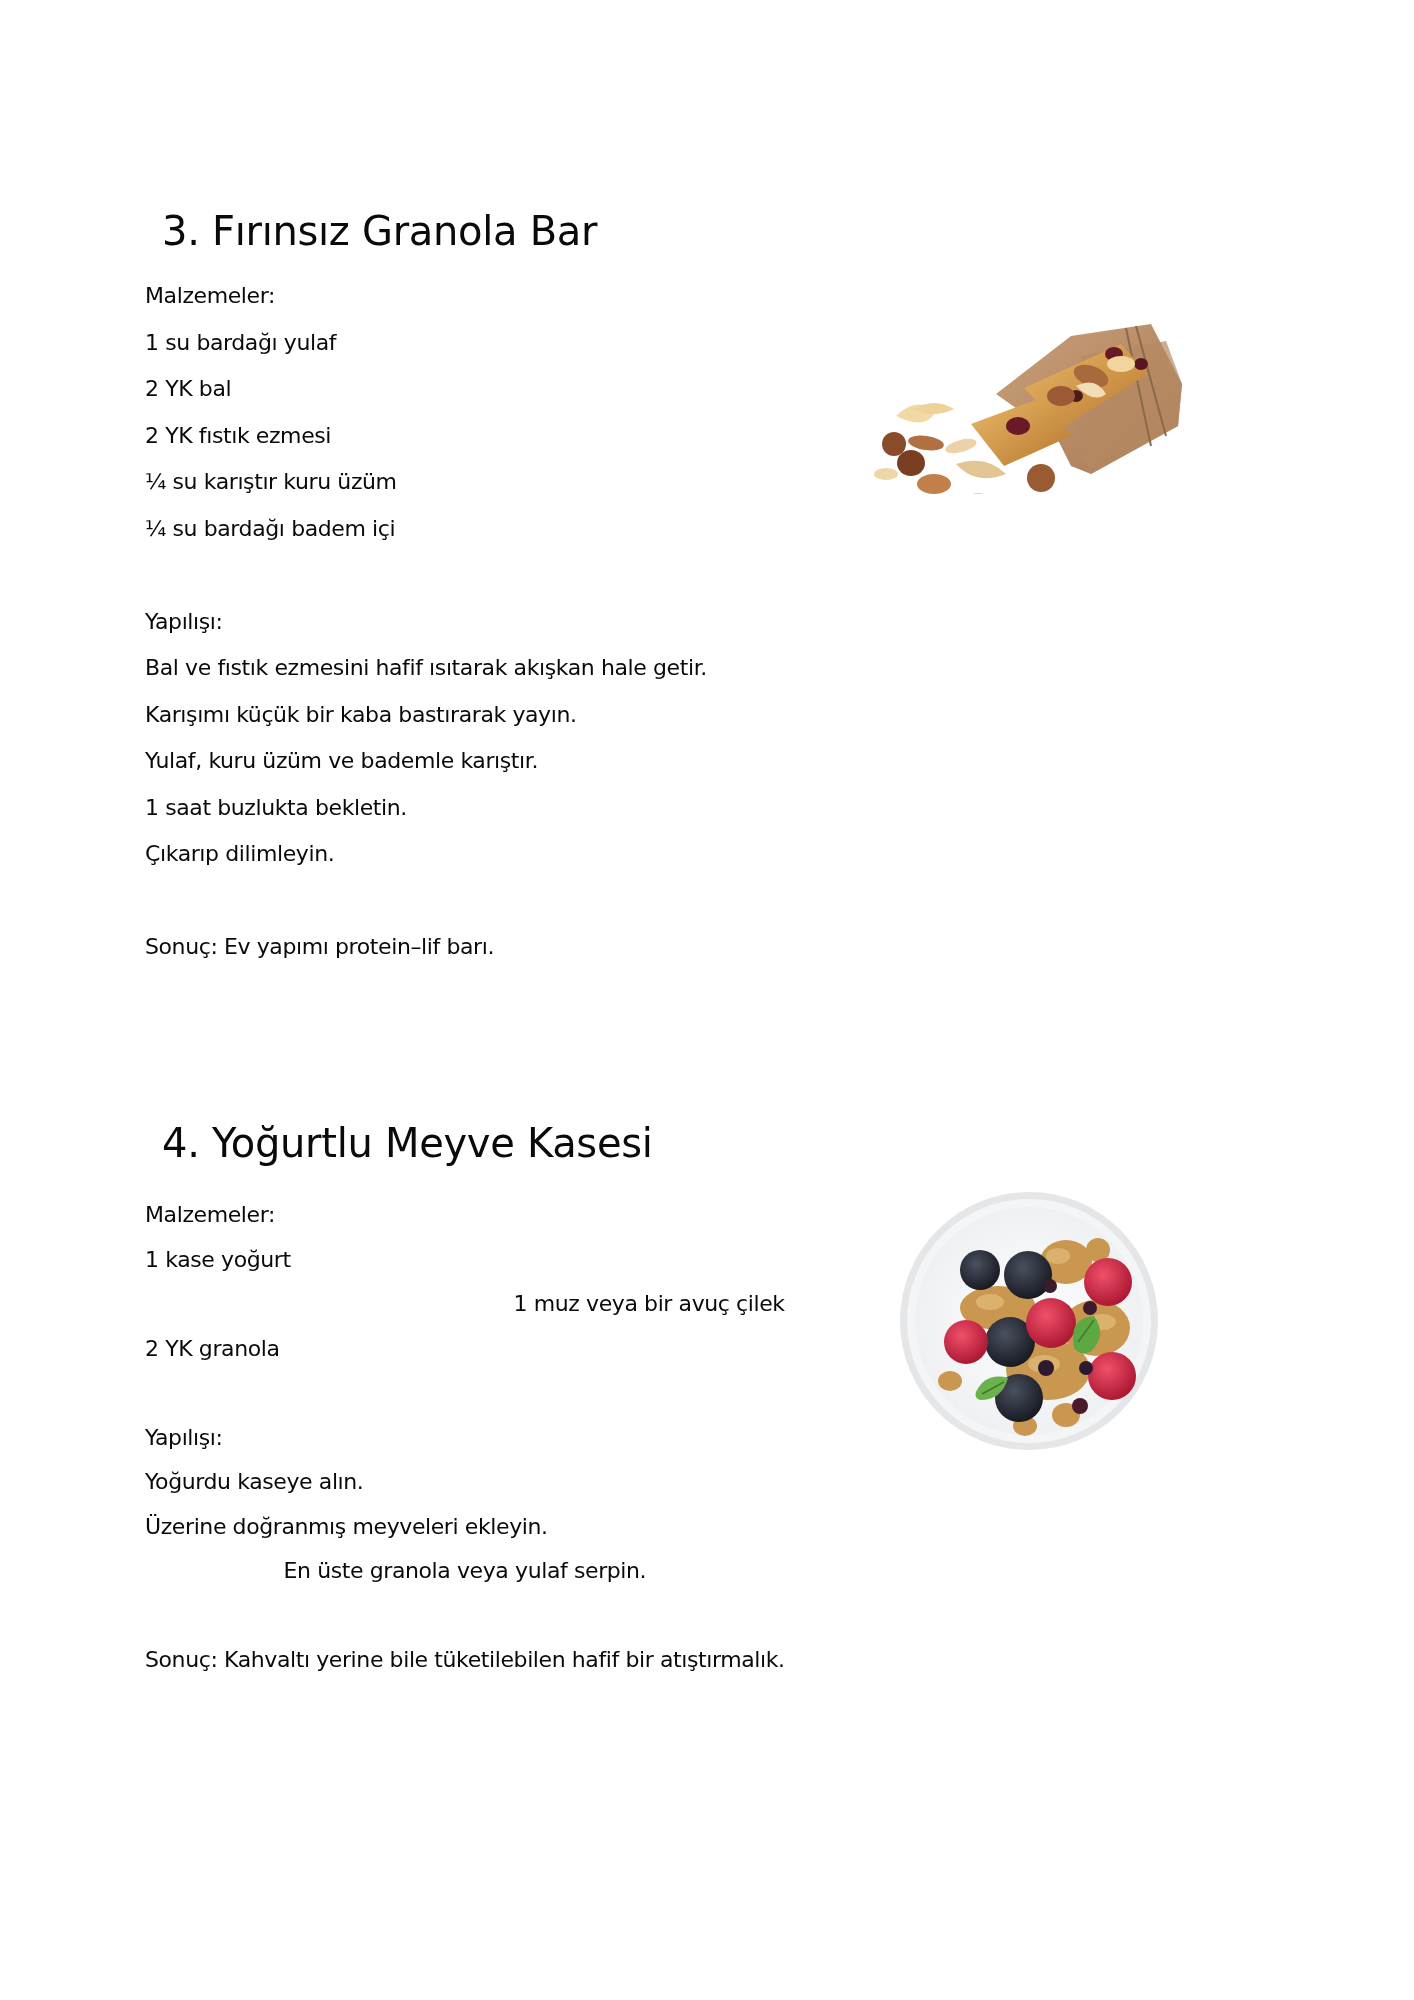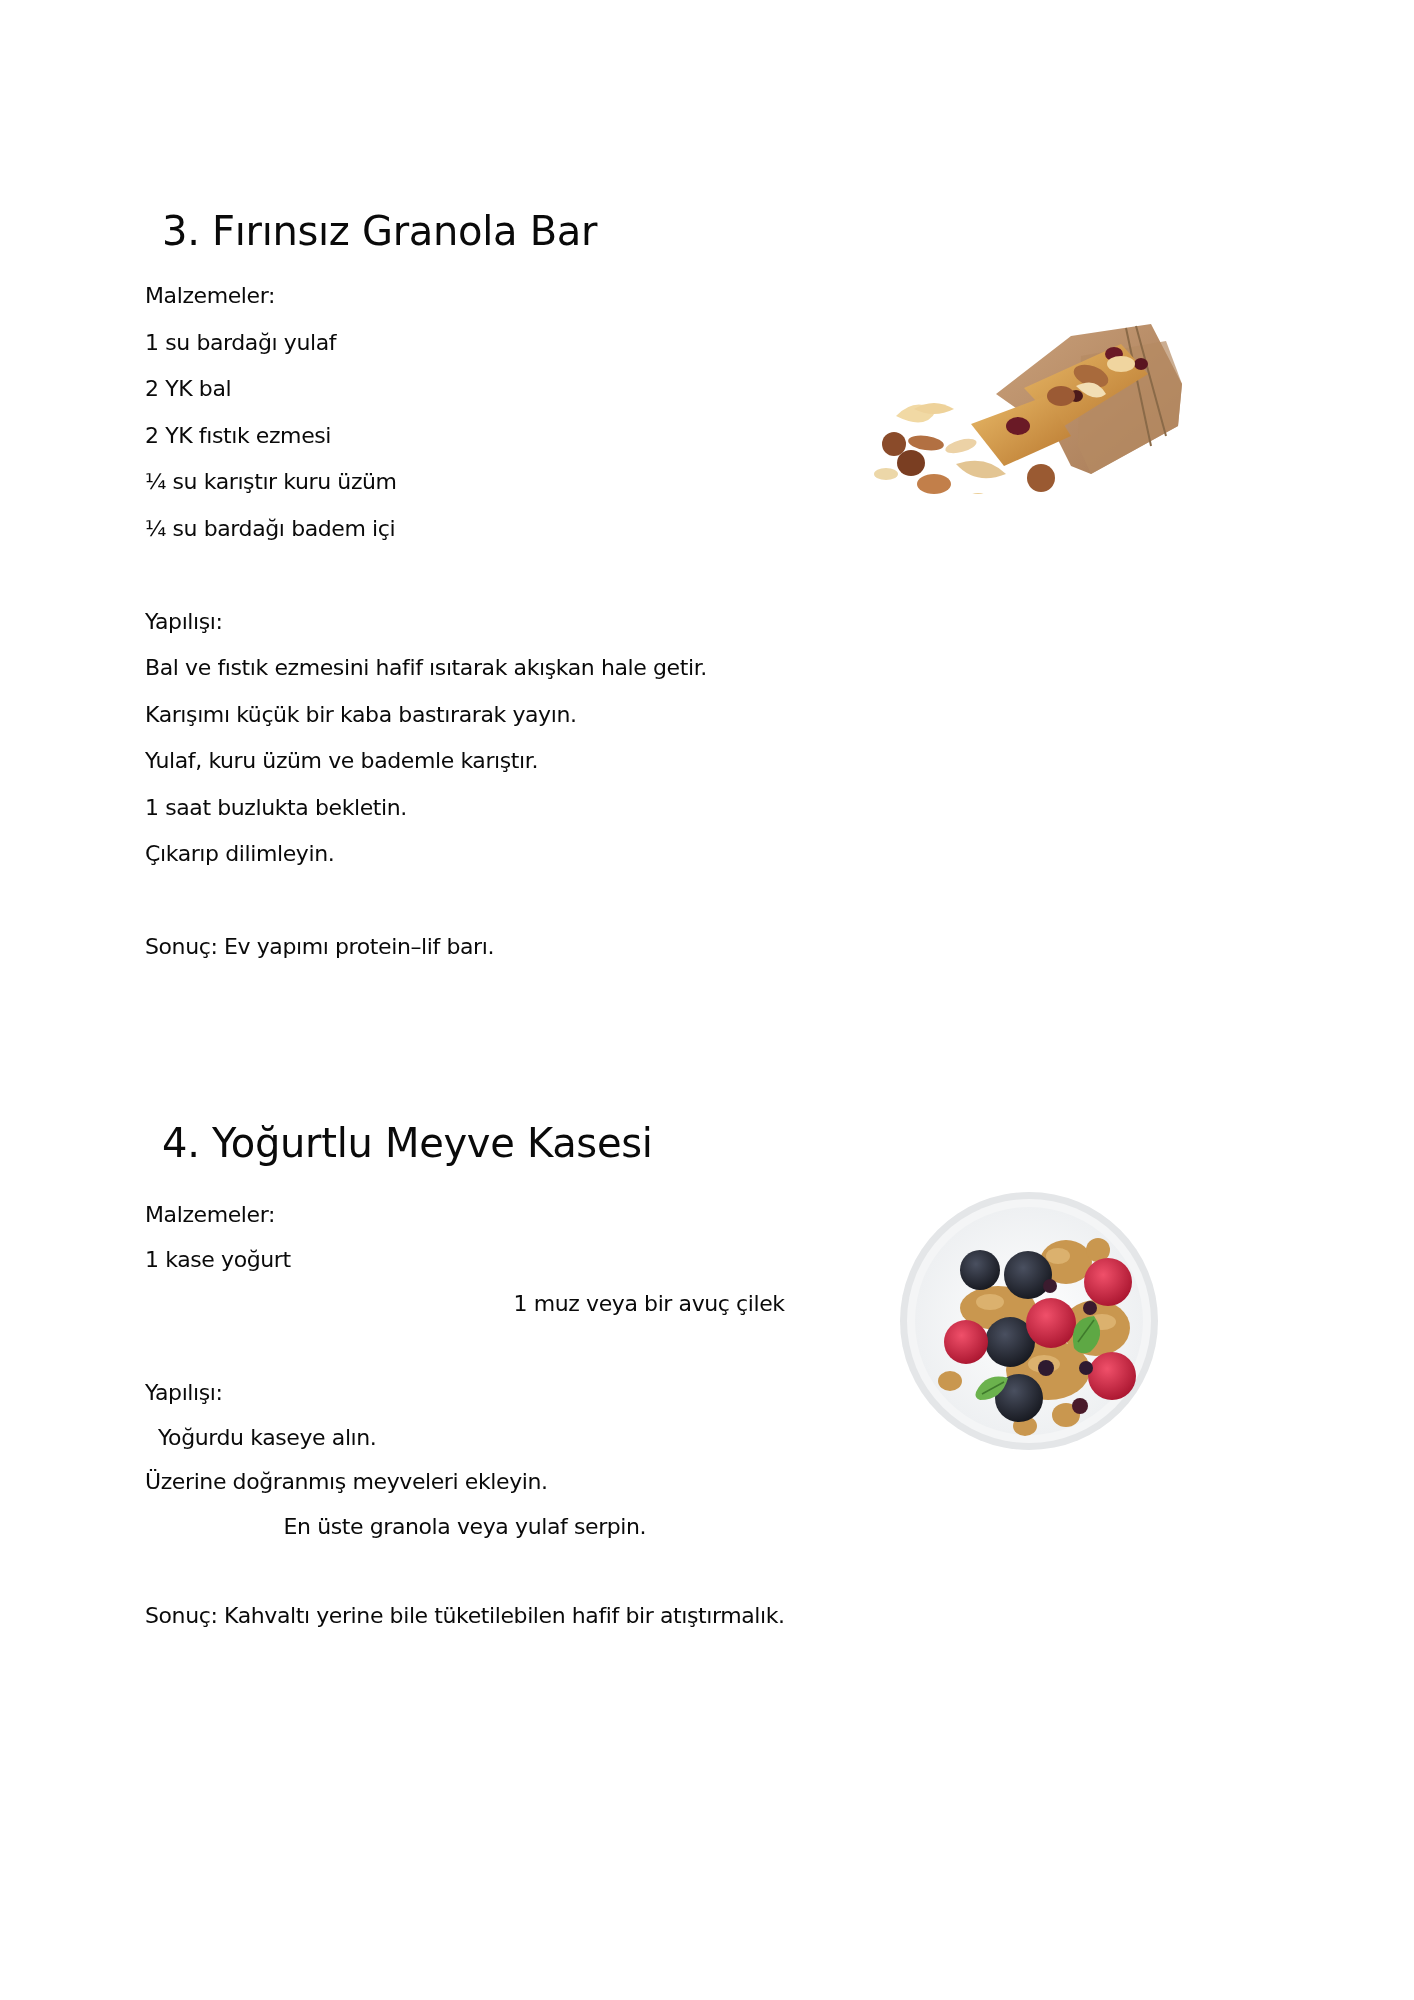--- a/index.html
+++ b/index.html
@@ -126,23 +126,24 @@
   </div>
 </section>
 
 <section class="recipe" style="top:0;">
   <h2 class="recipe-title" style="top:1106px;">4. Yoğurtlu Meyve Kasesi</h2>
 
   <div class="recipe-body" style="top:1193px; line-height:44.5px;">
     <span class="line" style="height:44.5px;">Malzemeler:</span>
     <span class="line" style="height:44.5px;">1 kase yoğurt</span>
     <span class="line" style="height:44.5px;text-align:right;">1 muz veya bir avuç çilek</span>
+    <span class="line" style="height:44.5px;">2 YK granola</span>
     <span class="blank" style="height:44.5px;"></span>
     <span class="line" style="height:44.5px;">Yapılışı:</span>
-    <span class="line" style="height:44.5px;margin-left:13px;">Yoğurdu kaseye alın.</span>
+    <span class="line" style="height:44.5px;">Yoğurdu kaseye alın.</span>
     <span class="line" style="height:44.5px;">Üzerine doğranmış meyveleri ekleyin.</span>
     <span class="line" style="height:44.5px;text-align:center;">En üste granola veya yulaf serpin.</span>
     <span class="blank" style="height:44.5px;"></span>
     <span class="line" style="height:44.5px;">Sonuç: Kahvaltı yerine bile tüketilebilen hafif bir atıştırmalık.</span>
   </div>
 
   <div class="photo" style="left:898px; top:1190px; width:262px; height:262px;">
     <svg viewBox="0 0 262 262" xmlns="http://www.w3.org/2000/svg">
       <defs>
         <radialGradient id="yog" cx="0.5" cy="0.5" r="0.5">

